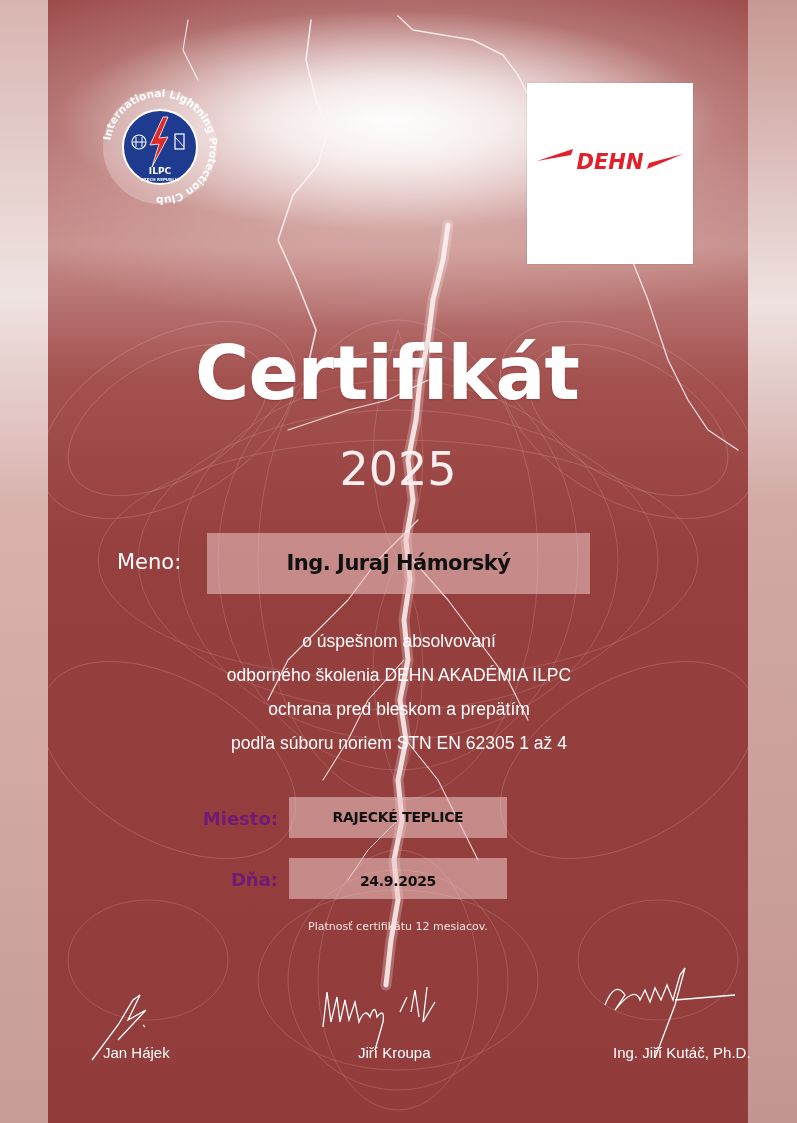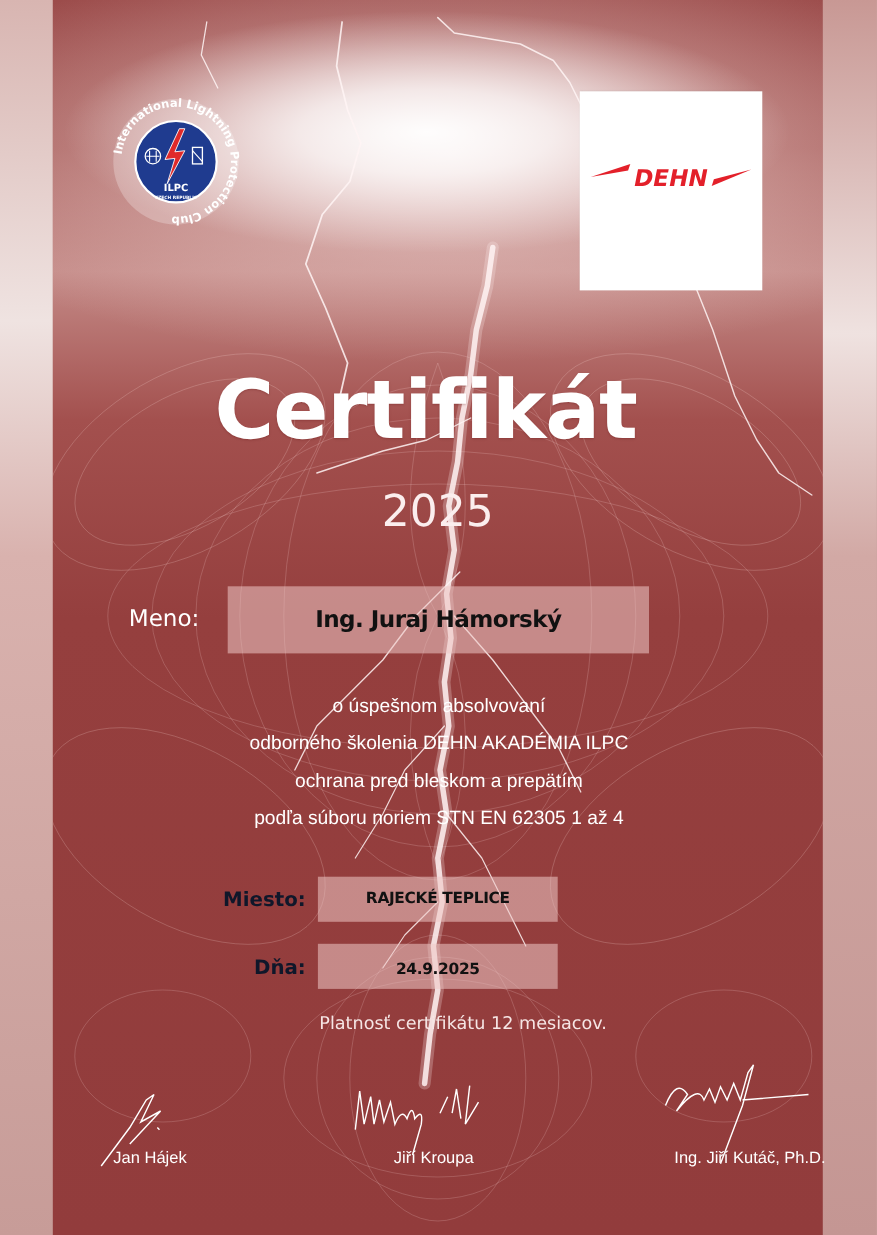--- a/index.html
+++ b/index.html
@@ -39,21 +39,21 @@
   .dehn-box svg { position: absolute; left: 0; top: 0; }
 
   .title {
     position: absolute; left: 48px; width: 678px; top: 330px; text-align: center;
     font-family: "DejaVu Sans", sans-serif; font-weight: bold;
     font-size: 74px; color: #ffffff; letter-spacing: -1px;
     text-shadow: 0 1px 2px rgba(80,0,0,0.25);
   }
   .year {
     position: absolute; left: 48px; width: 700px; top: 442px; text-align: center;
-    font-family: "DejaVu Sans", sans-serif; font-size: 40px; color: #fbeeee;
+    font-family: "DejaVu Sans", sans-serif; font-size: 46px; color: #fbeeee;
   }
   .name-label {
     position: absolute; left: 117px; top: 550px;
     font-family: "DejaVu Sans", sans-serif; font-size: 21px; color: #ffffff;
   }
   .name-box {
     position: absolute; left: 207px; top: 533px; width: 383px; height: 61px;
     background: rgba(238,200,198,0.55);
   }
   .name-value {
@@ -61,34 +61,34 @@
     text-align: center; font-family: "DejaVu Sans", sans-serif; font-weight: bold;
     font-size: 21px; color: #111111; letter-spacing: -0.5px;
   }
   .body-text {
     position: absolute; left: 48px; width: 702px; top: 624px; text-align: center;
     font-family: Liberation Sans, sans-serif; font-size: 17.5px; color: #ffffff; line-height: 34px;
   }
   .body-text div { white-space: nowrap; }
   .field-label {
     position: absolute; font-family: "DejaVu Sans", sans-serif; font-weight: bold;
-    font-size: 18px; color: #0f172a; text-align: right; width: 120px;
+    font-size: 18px; color: #701a75; text-align: right; width: 120px;
   }
   .field-box {
     position: absolute; left: 289px; width: 218px; height: 41px;
     background: rgba(238,200,198,0.55);
   }
   .field-value {
     position: absolute; left: 289px; width: 218px; height: 41px; line-height: 41px;
     text-align: center; font-family: "DejaVu Sans", sans-serif; font-weight: bold;
     font-size: 14px; color: #111111; letter-spacing: -0.3px;
   }
   .validity {
     position: absolute; left: 48px; width: 700px; top: 920px; text-align: center;
-    font-family: "DejaVu Sans", sans-serif; font-size: 16px; color: #f6e6e5; padding-left: 23px;
+    font-family: "DejaVu Sans", sans-serif; font-size: 11px; color: #f6e6e5;
   }
   .sig { position: absolute; }
   .signer {
     position: absolute; top: 1044px; font-family: "Liberation Sans", sans-serif;
     font-size: 15px; color: #ffffff; white-space: nowrap;
   }
 </style>
 </head>
 <body>
 

